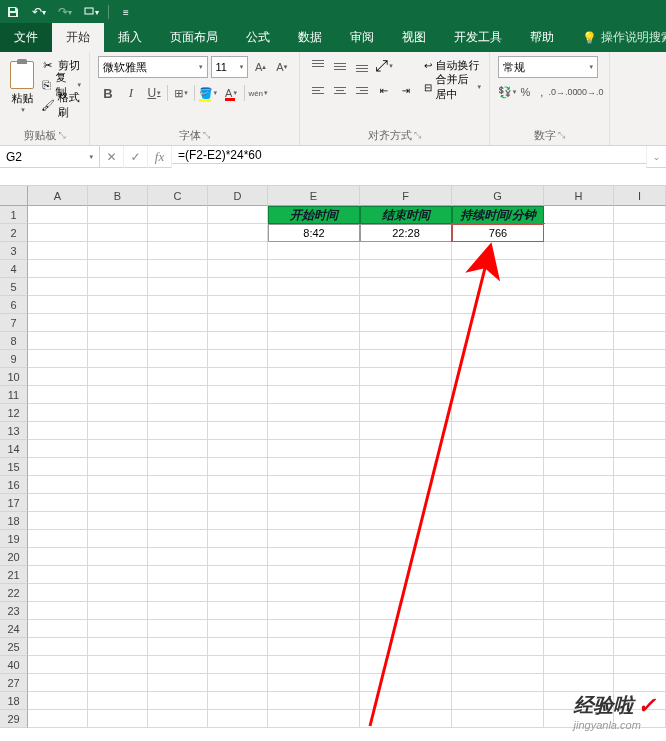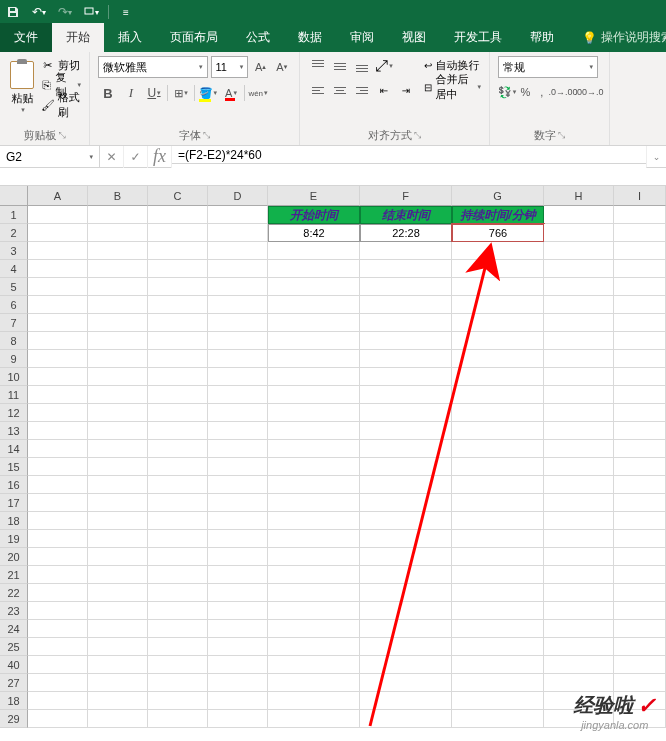--- a/index.html
+++ b/index.html
@@ -55,42 +55,42 @@
 .number-group { width: 120px; }
 .number-content { display: flex; flex-direction: column; gap: 4px; height: 62px; }
 .number-format { width: 100px; height: 22px; background: #fff; border: 1px solid #ababab; font-size: 11px; padding: 0 4px; display: flex; align-items: center; justify-content: space-between; }
 .number-row { display: flex; gap: 2px; }
 .number-btn { width: 24px; height: 20px; display: flex; align-items: center; justify-content: center; font-size: 11px; cursor: pointer; color: #555; }
 
 .formula-bar { height: 40px; border-bottom: 1px solid #d4d4d4; display: flex; align-items: flex-start; background: #fff; }
 .name-box { width: 100px; height: 22px; border: 1px solid #d4d4d4; border-top: none; border-left: none; font-size: 12px; padding: 2px 6px; display: flex; align-items: center; justify-content: space-between; }
 .fb-btns { display: flex; align-items: center; height: 22px; border-bottom: 1px solid #d4d4d4; }
 .fb-btn { width: 24px; height: 22px; display: flex; align-items: center; justify-content: center; font-size: 12px; color: #888; cursor: pointer; border-right: 1px solid #eee; }
-.fb-btn.fx { font-style: italic; font-family: serif; font-size: 18px; }
+.fb-btn.fx { font-style: italic; font-family: serif; font-size: 13px; }
 .formula-input { flex: 1; height: 18px; border-bottom: 1px solid #d4d4d4; font-size: 12px; padding: 2px 6px; display: flex; align-items: center; }
 .fb-expand { width: 20px; height: 22px; border-bottom: 1px solid #d4d4d4; border-left: 1px solid #eee; display: flex; align-items: center; justify-content: center; font-size: 9px; color: #888; cursor: pointer; }
 
 .sheet-area { position: relative; height: 555px; overflow: hidden; background: #fff; }
 .col-headers { display: flex; position: absolute; top: 0; left: 28px; height: 20px; }
 .col-headers .ch { border-right: 1px solid #d4d4d4; border-bottom: 1px solid #ababab; background: #e6e6e6; font-size: 11px; color: #444; display: flex; align-items: center; justify-content: center; }
 .corner { position: absolute; top: 0; left: 0; width: 28px; height: 20px; background: #e6e6e6; border-right: 1px solid #ababab; border-bottom: 1px solid #ababab; }
 .row-headers { position: absolute; top: 20px; left: 0; width: 28px; }
 .row-headers .rh { height: 18px; border-right: 1px solid #ababab; border-bottom: 1px solid #d4d4d4; background: #e6e6e6; font-size: 11px; color: #444; display: flex; align-items: center; justify-content: center; }
 
 .grid { position: absolute; top: 20px; left: 28px; }
 .grid-row { display: flex; height: 18px; }
 .grid-cell { border-right: 1px solid #d9d9d9; border-bottom: 1px solid #d9d9d9; font-size: 11px; display: flex; align-items: center; justify-content: center; background: #fff; }
 
-.header-cell { background: #11b14b !important; color: #4c1d95; font-style: italic; font-weight: bold; border: 1px solid #0a8038 !important; font-size: 12px; }
+.header-cell { background: #11b14b !important; color: #0f172a; font-style: italic; font-weight: bold; border: 1px solid #0a8038 !important; font-size: 12px; }
 .data-cell { border: 1px solid #999 !important; }
 .selected-cell { outline: 2px solid #c0504d; outline-offset: -1px; border: 1px solid #999 !important; }
 
 .arrow-svg { position: absolute; top: 0; left: 0; pointer-events: none; }
 
-.watermark { position: absolute; right: 10px; bottom: 10px; text-align: center; pointer-events: none; }
+.watermark { position: absolute; right: 10px; bottom: 10px; text-align: left; pointer-events: none; }
 .watermark .line1 { font-size: 20px; font-weight: bold; color: #333; font-style: italic; display: flex; align-items: center; gap: 4px; justify-content: flex-end; }
 .watermark .check { color: #e60012; font-size: 22px; }
 .watermark .line2 { font-size: 11px; color: #999; font-style: italic; }
 </style>
 </head>
 <body>
 
 <div class="titlebar">
   <span class="qat-icon">
       <svg width="14" height="14" viewBox="0 0 14 14">

